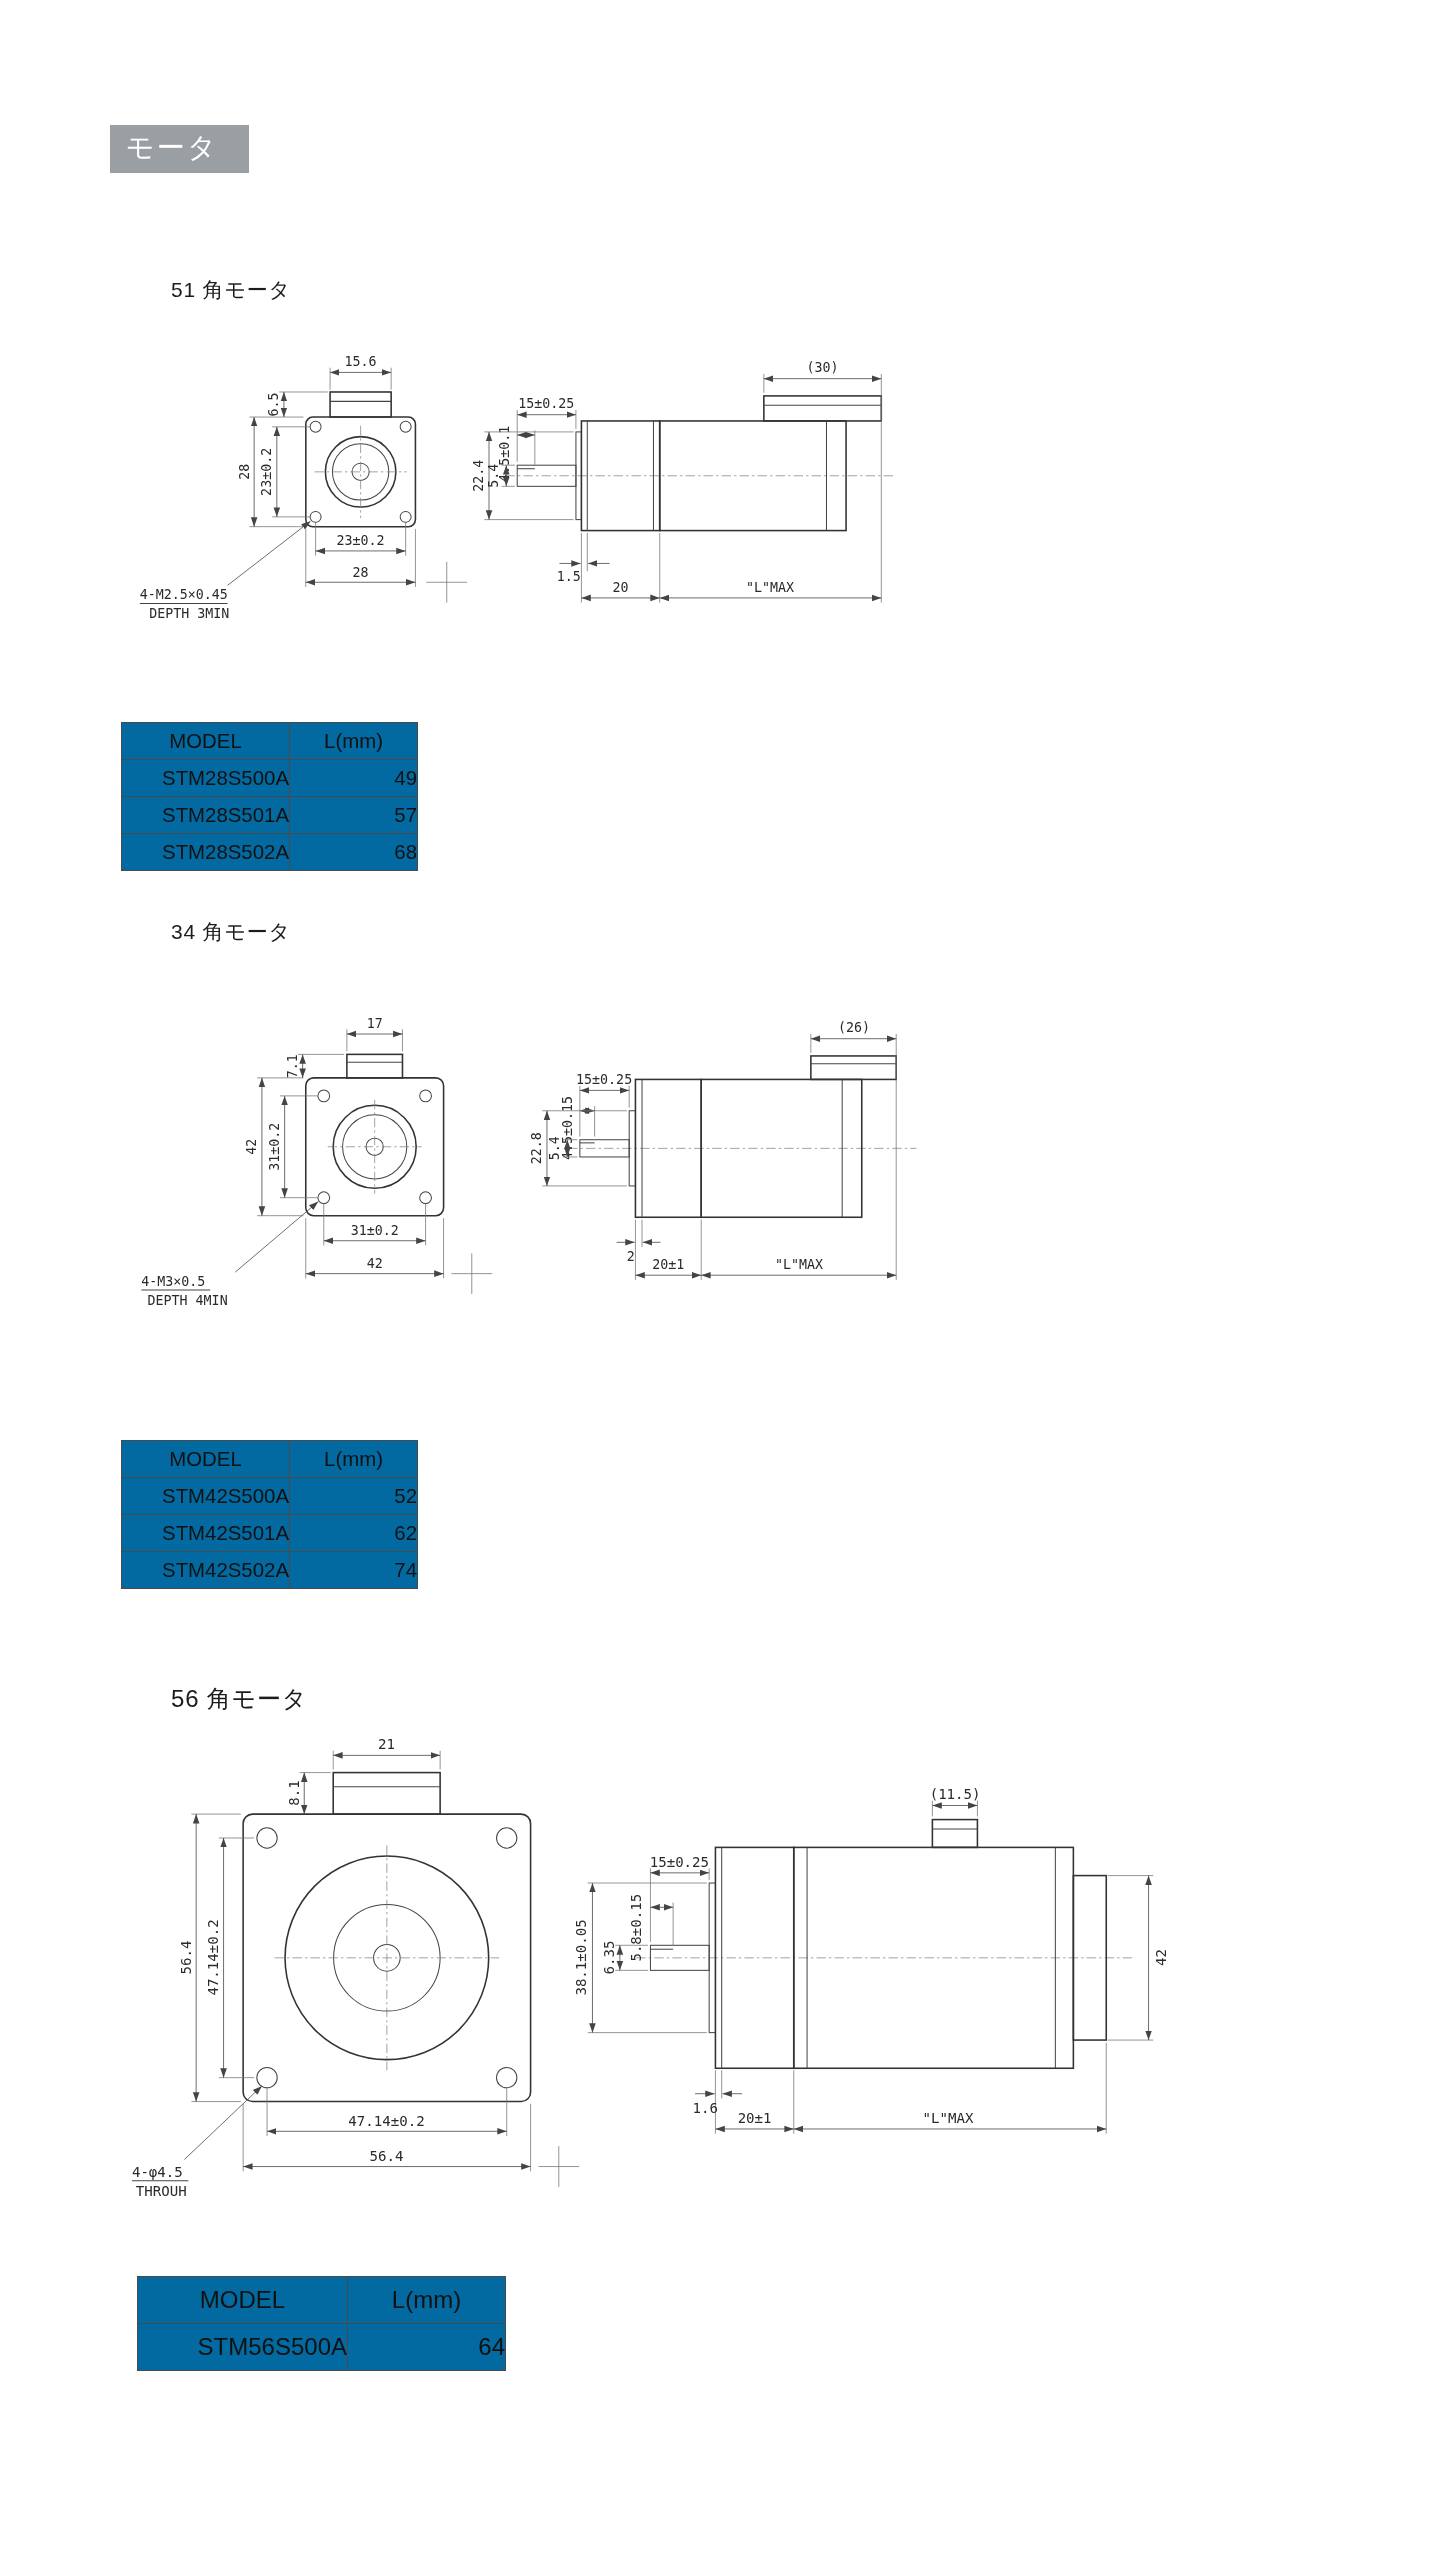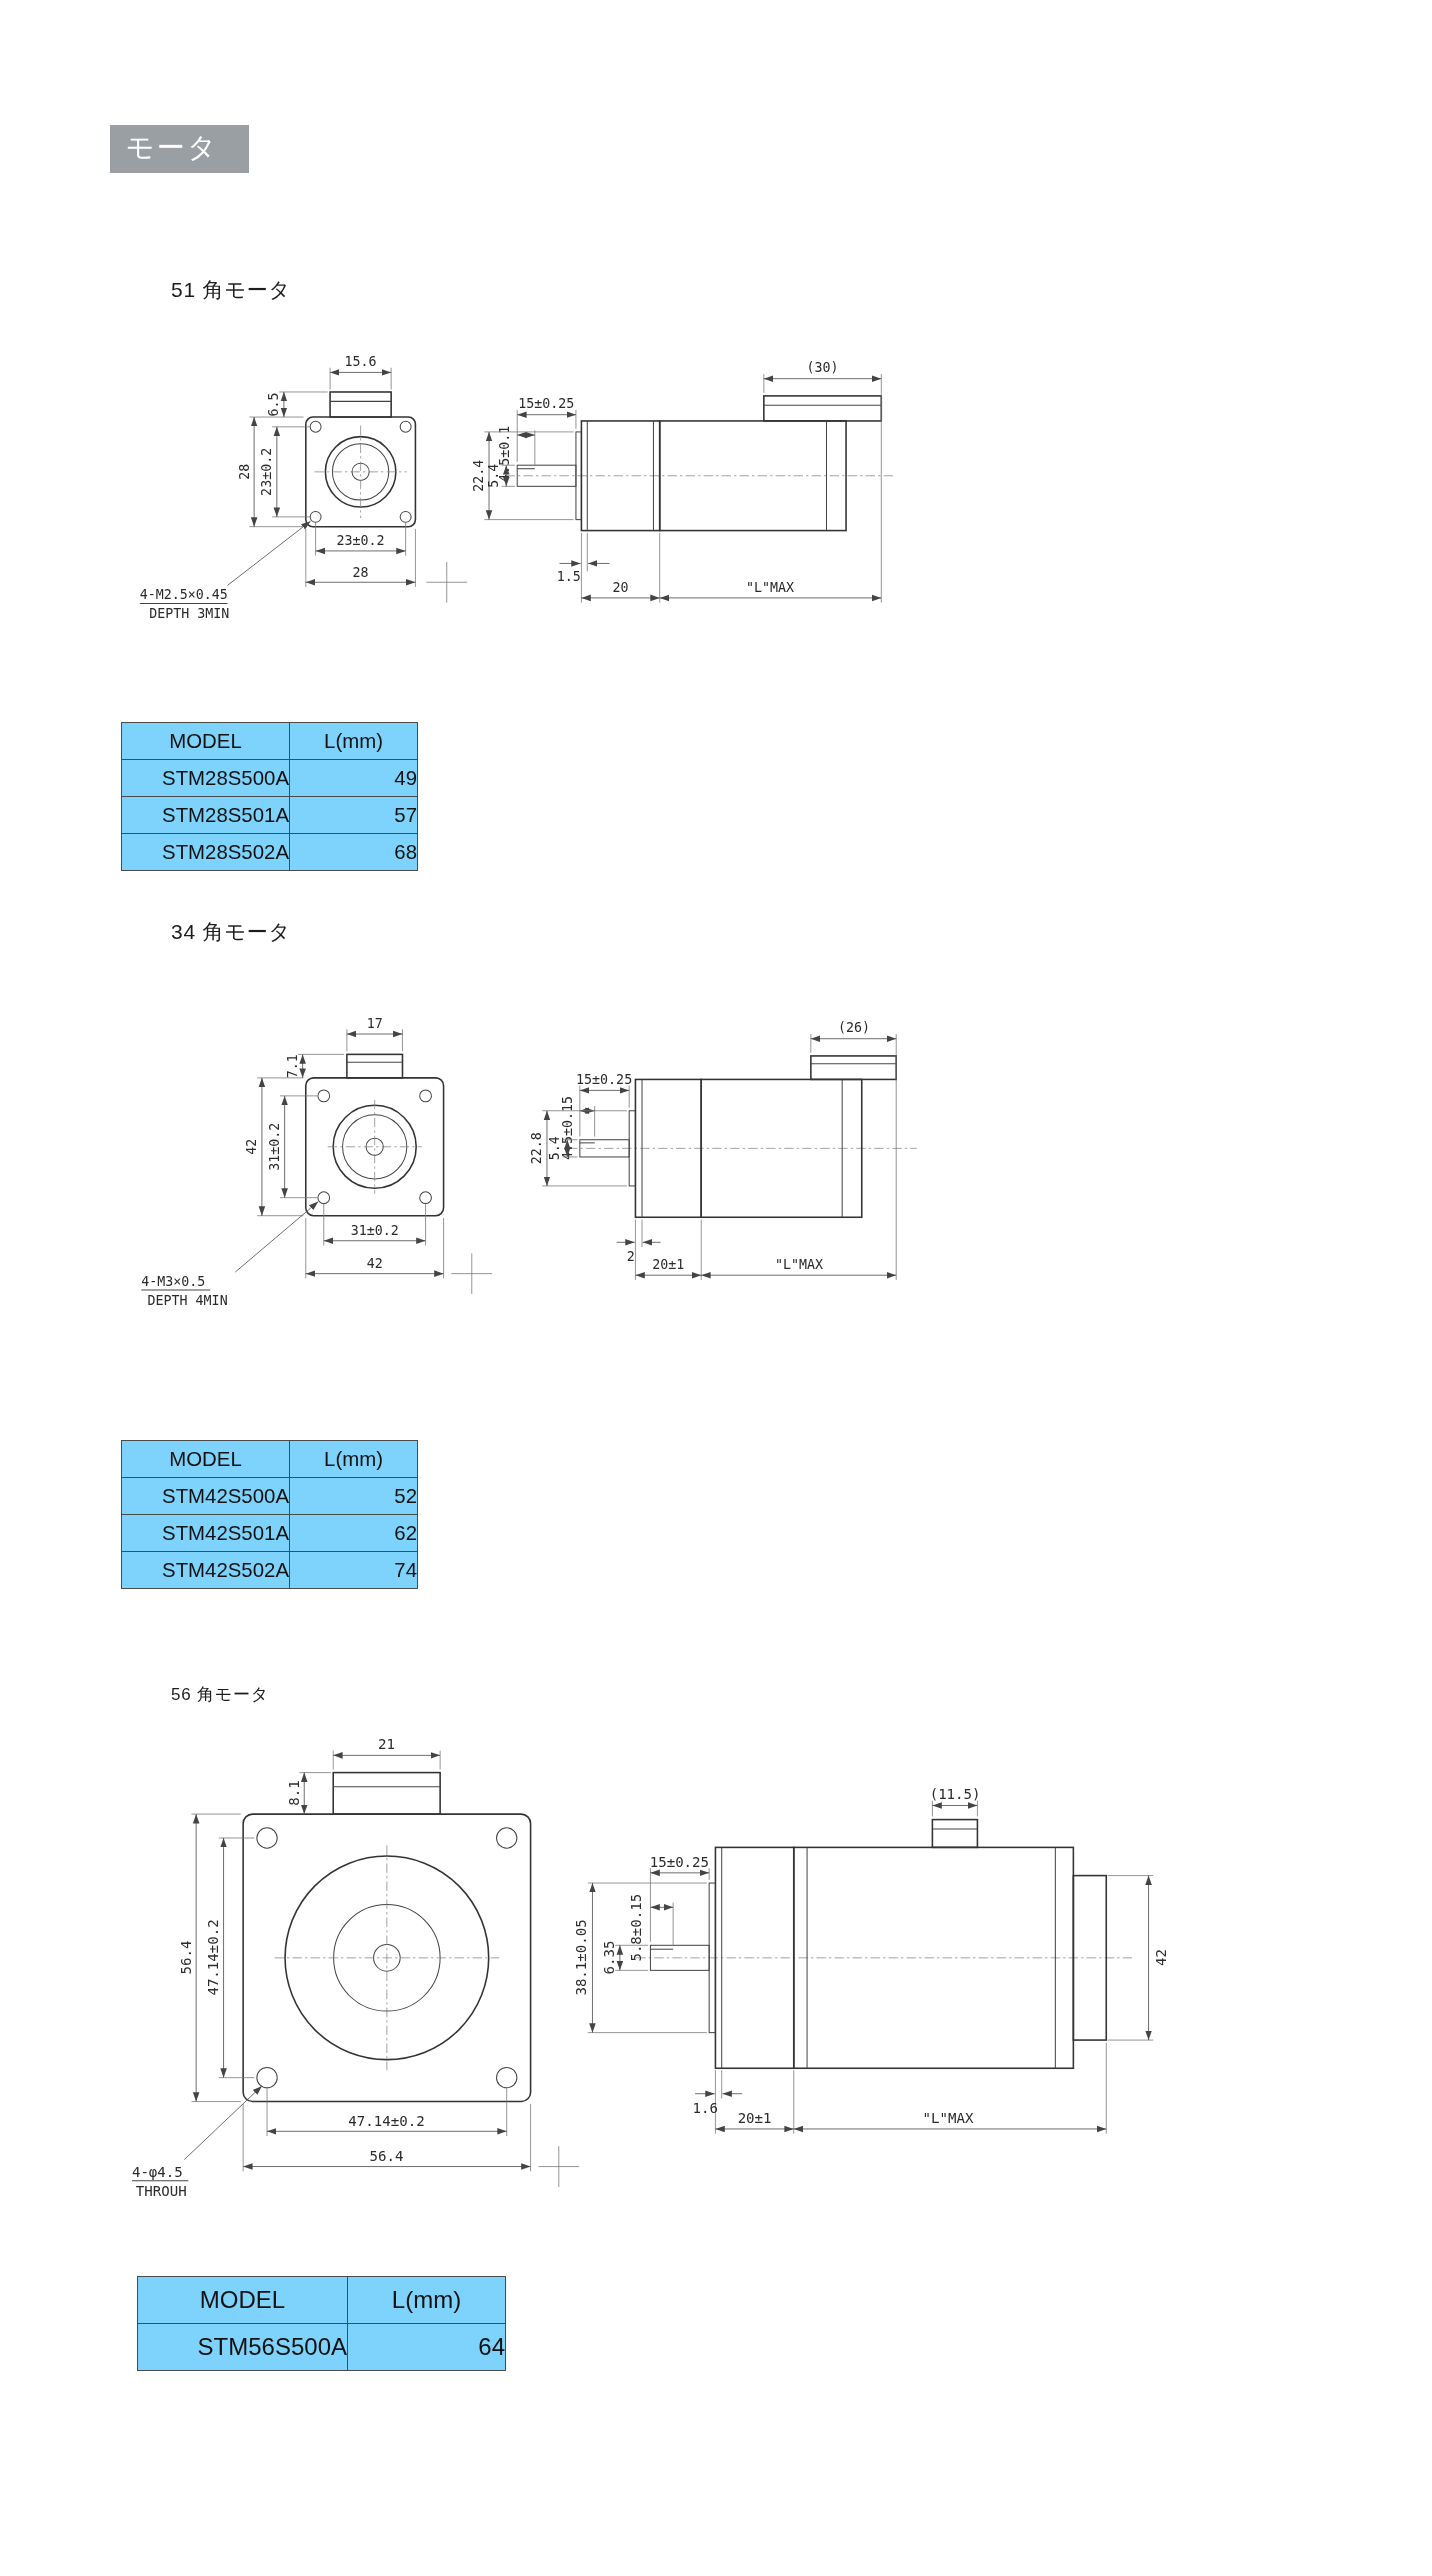--- a/index.html
+++ b/index.html
@@ -2,35 +2,35 @@
 <html style="font-size:12.5px"><head>
 <meta charset="utf-8">
 <style>
   *{margin:0;padding:0;box-sizing:border-box}
   html,body{background:#fff}
   .page{position:relative;width:1347px;height:2576px;background:#ffffff;overflow:hidden;
         font-family:"Liberation Sans",sans-serif}
   .hdr{position:absolute;left:110px;top:125px;background:#9a9fa4;color:#ffffff;
        font-size:28px;line-height:1;padding:9.4px 31px 11px 15.7px;letter-spacing:2.4px}
   .sec-title{position:absolute;font-size:21px;color:#1c1c1c;letter-spacing:0.8px}
-  .sec-title.big{font-size:17px}
+  .sec-title.big{font-size:24px}
   .drawing{position:absolute}
 
   
   .out{fill:none;stroke:#333;stroke-width:2}
   .det{fill:none;stroke:#444;stroke-width:1.3}
   .dim{stroke:#555;stroke-width:1.1;fill:none}
   .ext{stroke:#777;stroke-width:1;fill:none}
   .cl{stroke:#888;stroke-width:1;stroke-dasharray:12 4 3 4;fill:none}
   svg text{font-family:"DejaVu Sans Mono",monospace;fill:#2b2b2b;font-size:17px;text-anchor:middle}
   svg text.ta-s{text-anchor:start}
   svg.d3 text{font-size:18px}
 
   
-  table.spec{position:absolute;border-collapse:collapse;color:#111;background:#7dd3fc}
+  table.spec{position:absolute;border-collapse:collapse;color:#111;background:#0369a1}
   table.spec th,table.spec td{border:1.6px solid #4a4a4a;font-weight:400}
   table.t1 th,table.t1 td,table.t2 th,table.t2 td{height:37px;font-size:20.4px}
   table.t1 .c-model,table.t2 .c-model{width:168px}
   table.t1 .c-len,table.t2 .c-len{width:128px}
   table.t3 th,table.t3 td{height:47px;font-size:24px}
   table.t3 .c-model{width:210px}
   table.t3 .c-len{width:158px}
   table.spec th{text-align:center}
   table.spec td.model{text-align:right;padding-left:11px}
   table.spec td.len{text-align:right}

